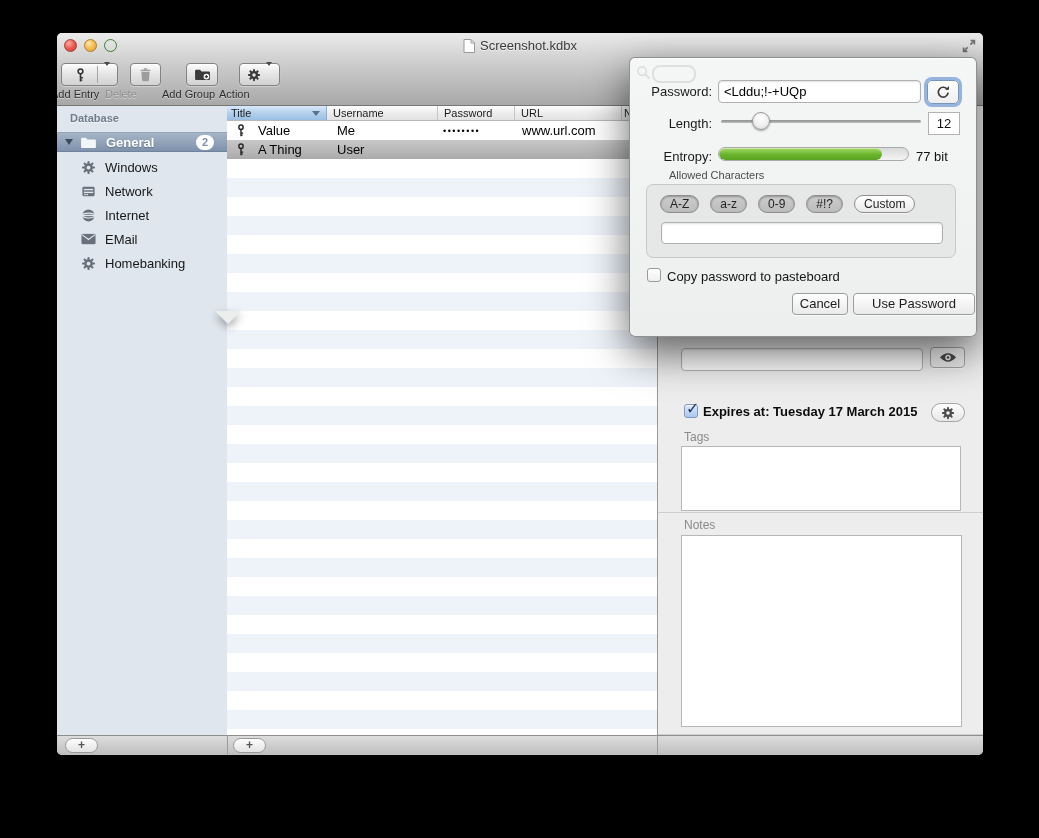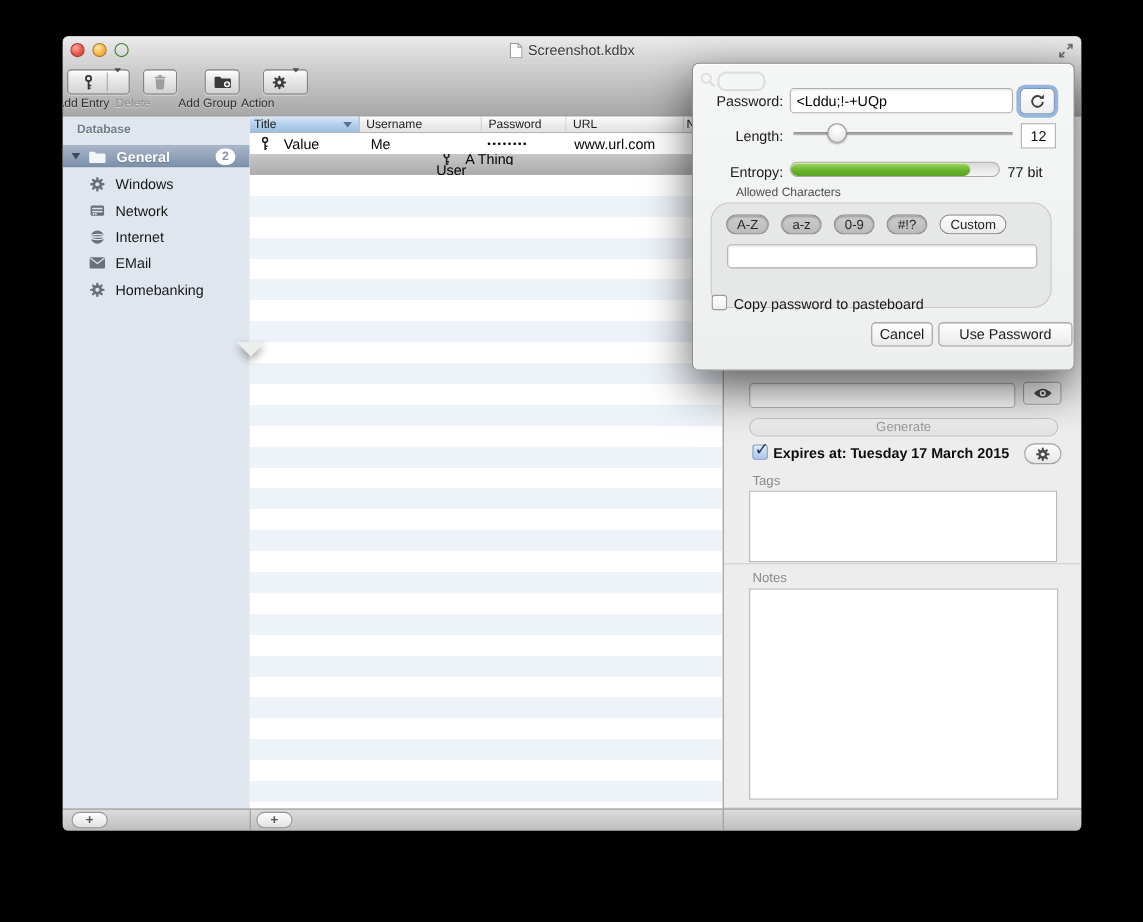--- a/index.html
+++ b/index.html
@@ -51,21 +51,21 @@
   .thead{position:absolute;left:0;right:0;top:0;height:15px;display:flex;border-bottom:1px solid #b8b8b8;box-sizing:border-box;}
   .th{box-sizing:border-box;font-size:11px;color:#1c1c1c;padding:1px 0 0 6px;white-space:nowrap;overflow:hidden;
       background:linear-gradient(#fdfdfd,#ececec 55%,#e2e2e2);border-right:1px solid #c6c6c6;}
   .th.sel{background:linear-gradient(#d9eafa,#b5d0ec 50%,#9bc0e4);border-right:1px solid #8cadd2;position:relative;padding-left:4px;}
   .sortarrow{position:absolute;right:6px;top:5px;width:0;height:0;border-left:4px solid transparent;
              border-right:4px solid transparent;border-top:5px solid #58718f;}
   .rows{position:absolute;left:0;right:0;top:15px;bottom:0;}
   .stripes{position:absolute;left:0;right:0;top:38px;bottom:0;
            background:repeating-linear-gradient(to bottom,#ffffff 0 19px,#eef3fa 19px 38px);}
   .trow{position:absolute;left:0;right:0;height:19px;display:flex;align-items:center;font-size:13px;color:#000;}
-  .trow.selected{background:linear-gradient(#c7c7c7,#ababab);flex-direction:column;}
+  .trow.selected{background:linear-gradient(#c7c7c7,#ababab);}
   .cell{box-sizing:border-box;white-space:nowrap;overflow:hidden;display:flex;align-items:center;}
   .c-title{width:100px;}
   .c-user{width:111px;padding-left:10px;}
   .c-pass{width:77px;padding-left:5px;font-size:9px;letter-spacing:1.5px;}
   .c-url{width:107px;padding-left:7px;}
   .rowkey{margin-left:9px;width:10px;height:15px;color:#222;}
   .c-title .t{margin-left:12px;}
   
   .detail{position:absolute;left:600px;top:73px;width:326px;bottom:20px;background:#ededed;
           border-left:1px solid #989898;box-sizing:border-box;--bg:#f6f6f6;}
@@ -113,21 +113,21 @@
          background:radial-gradient(circle at 50% 32%,#ffffff,#ededed 60%,#d2d2d2);border:1px solid #979797;
          box-sizing:border-box;box-shadow:0 1px 2px rgba(0,0,0,.35);}
   .lenbox{position:absolute;left:298px;top:54px;width:32px;height:23px;background:#fff;border:1px solid #b2b2b2;
           box-sizing:border-box;text-align:center;line-height:21px;font-size:13px;color:#111;}
   .meter{position:absolute;left:88px;top:89px;width:191px;height:14px;border-radius:7px;border:1px solid #a9a9a9;
          background:linear-gradient(#d9d9d9,#f4f4f4);box-sizing:border-box;overflow:hidden;}
   .mfill{height:100%;border-radius:7px;background:linear-gradient(#a5db66,#6ab42d 55%,#59a322);
          box-shadow:inset 0 1px 0 rgba(255,255,255,.45);}
   .bits{position:absolute;left:286px;top:91px;font-size:13px;color:#111;}
   .allowed{position:absolute;left:39px;top:111px;font-size:11px;color:#4c4c4c;}
-  .groupbox{position:absolute;left:16px;top:126px;width:310px;height:96px;border-radius:17px;
+  .groupbox{position:absolute;left:16px;top:126px;width:310px;height:74px;border-radius:7px;
             background:#e6e7e7;border:1px solid #c7c7c7;box-sizing:border-box;}
   .pills{position:absolute;left:13px;top:10px;display:flex;gap:11px;align-items:center;}
   .pill{height:18px;line-height:16px;border-radius:9px;padding:0 9px;font-size:12px;color:#242424;
         border:1px solid #8e8e8e;box-sizing:border-box;}
   .pill.on{background:linear-gradient(#cccccc,#bcbcbc);box-shadow:inset 0 1px 2px rgba(0,0,0,.28);}
   .pill.off{background:linear-gradient(#ffffff,#e9e9e9);box-shadow:0 1px 0 rgba(255,255,255,.6);}
   .btn{position:absolute;border-radius:4px;border:1px solid #9c9c9c;background:linear-gradient(#ffffff,#eaeaea);
        font-size:13px;color:#1b1b1b;text-align:center;line-height:20px;box-sizing:border-box;
        box-shadow:0 1px 0 rgba(255,255,255,.7);}
   .pop-check-label{position:absolute;left:37px;top:211px;font-size:13px;color:#141414;}
@@ -372,21 +372,20 @@
 
     <div class="detail">
       <input class="field" style="left: 23px; top: 242px; width: 242px; height: 23px;" type="text" value="">
       <div class="sqbtn" style="left:272px;top:241px;width:35px;height:21px">
         <span class="icn" style="width:18px;height:11px">
           <svg viewBox="0 0 18 11">
               <use href="#sym-eye"></use>
             </svg>
           </span>
       </div>
-      <div class="generate" style="left:23px;top:274px;width:281px;height:17px">Generate</div>
 
       <div class="check on" style="left:26px;top:298px">
         <span class="mark">✓</span>
       </div>
       <div class="expires-label" style="left:45px;top:298px">Expires at: Tuesday 17 March 2015</div>
       <div class="capsule" style="left:273px;top:297px;width:34px;height:19px">
         <span class="icn" style="width:14px;height:14px;color:#4c4c4c;--bg:#f3f3f3">
           <svg viewBox="0 0 16 16">
               <use href="#sym-gear"></use>
             </svg>

